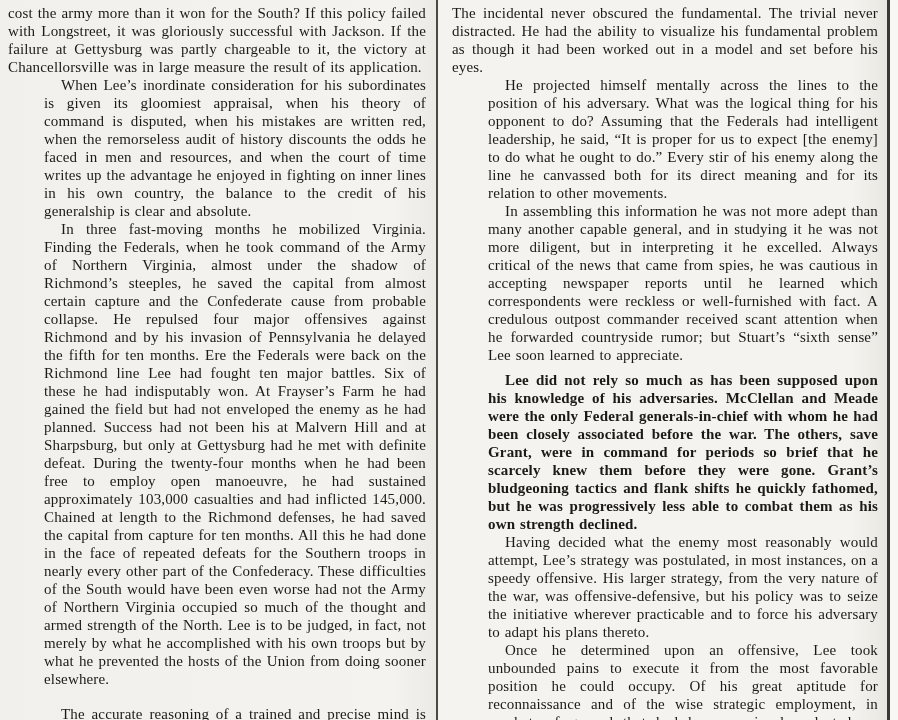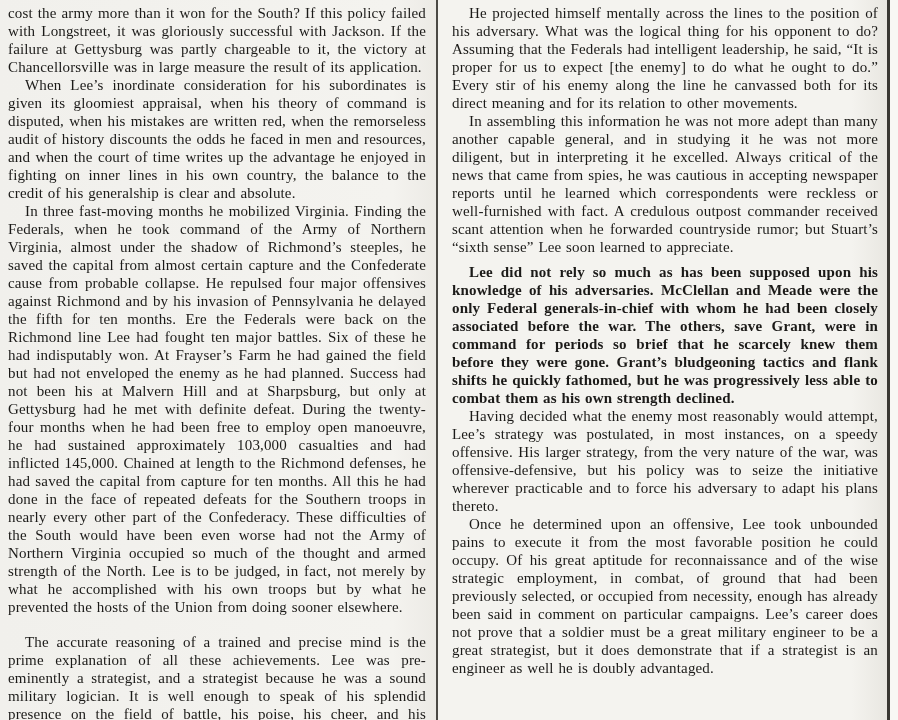--- a/index.html
+++ b/index.html
@@ -40,37 +40,38 @@
   }
   .edge-strip {
     flex: 1;
     background: #f8f7f4;
   }
   p {
     margin: 0;
     letter-spacing: 0.01em;
     word-spacing: 0.06em;
   }
-  p.indent { text-indent: 17px; }
+  p.indent { text-indent: 17px; margin-left: 36px; }
   p.gap-section { margin-top: 17px; }
   p.gap-small { margin-top: 7px; font-weight: bold; }
 </style>
 </head>
 <body>
 
 <div class="page">
 
   <div class="col col-left">
     <p>cost the army more than it won for the South? If this policy failed with Longstreet, it was gloriously successful with Jackson. If the failure at Gettysburg was partly chargeable to it, the victory at Chancellorsville was in large measure the result of its application.</p>
     <p class="indent">When Lee’s inordinate consideration for his subordinates is given its gloomiest appraisal, when his theory of command is disputed, when his mistakes are written red, when the remorseless audit of history discounts the odds he faced in men and resources, and when the court of time writes up the advantage he enjoyed in fighting on inner lines in his own country, the balance to the credit of his generalship is clear and absolute.</p>
     <p class="indent">In three fast-moving months he mobilized Virginia. Finding the Federals, when he took command of the Army of Northern Virginia, almost under the shadow of Richmond’s steeples, he saved the capital from almost certain capture and the Confederate cause from probable collapse. He repulsed four major offensives against Richmond and by his invasion of Pennsylvania he delayed the fifth for ten months. Ere the Federals were back on the Richmond line Lee had fought ten major battles. Six of these he had indisputably won. At Frayser’s Farm he had gained the field but had not enveloped the enemy as he had planned. Success had not been his at Malvern Hill and at Sharpsburg, but only at Gettysburg had he met with definite defeat. During the twenty-four months when he had been free to employ open manoeuvre, he had sustained approximately 103,000 casualties and had inflicted 145,000. Chained at length to the Richmond defenses, he had saved the capital from capture for ten months. All this he had done in the face of repeated defeats for the Southern troops in nearly every other part of the Confederacy. These difficulties of the South would have been even worse had not the Army of Northern Virginia occupied so much of the thought and armed strength of the North. Lee is to be judged, in fact, not merely by what he accomplished with his own troops but by what he prevented the hosts of the Union from doing sooner elsewhere.</p>
     <p class="indent gap-section">The accurate reasoning of a trained and precise mind is the prime explanation of all these achievements. Lee was pre-eminently a strategist, and a strategist because he was a sound military logician. It is well enough to speak of his splendid presence on the field of battle, his poise, his cheer, and his manner with his men, but essentially he was an intellect, with a developed aptitude for the difficult synthesis of war.</p>
   </div>
 
   <div class="col col-right">
+    <p>The incidental never obscured the fundamental. The trivial never distracted. He had the ability to visualize his fundamental problem as though it had been worked out in a model and set before his eyes.</p>
     <p class="indent">He projected himself mentally across the lines to the position of his adversary. What was the logical thing for his opponent to do? Assuming that the Federals had intelligent leadership, he said, “It is proper for us to expect [the enemy] to do what he ought to do.” Every stir of his enemy along the line he canvassed both for its direct meaning and for its relation to other movements.</p>
     <p class="indent">In assembling this information he was not more adept than many another capable general, and in studying it he was not more diligent, but in interpreting it he excelled. Always critical of the news that came from spies, he was cautious in accepting newspaper reports until he learned which correspondents were reckless or well-furnished with fact. A credulous outpost commander received scant attention when he forwarded countryside rumor; but Stuart’s “sixth sense” Lee soon learned to appreciate.</p>
     <p class="indent gap-small">Lee did not rely so much as has been supposed upon his knowledge of his adversaries. McClellan and Meade were the only Federal generals-in-chief with whom he had been closely associated before the war. The others, save Grant, were in command for periods so brief that he scarcely knew them before they were gone. Grant’s bludgeoning tactics and flank shifts he quickly fathomed, but he was progressively less able to combat them as his own strength declined.</p>
     <p class="indent">Having decided what the enemy most reasonably would attempt, Lee’s strategy was postulated, in most instances, on a speedy offensive. His larger strategy, from the very nature of the war, was offensive-defensive, but his policy was to seize the initiative wherever practicable and to force his adversary to adapt his plans thereto.</p>
     <p class="indent">Once he determined upon an offensive, Lee took unbounded pains to execute it from the most favorable position he could occupy. Of his great aptitude for reconnaissance and of the wise strategic employment, in combat, of ground that had been previously selected, or occupied from necessity, enough has already been said in comment on particular campaigns. Lee’s career does not prove that a soldier must be a great military engineer to be a great strategist, but it does demonstrate that if a strategist is an engineer as well he is doubly advantaged.</p>
 
   </div>
 
   <div class="edge-strip"></div>
 

